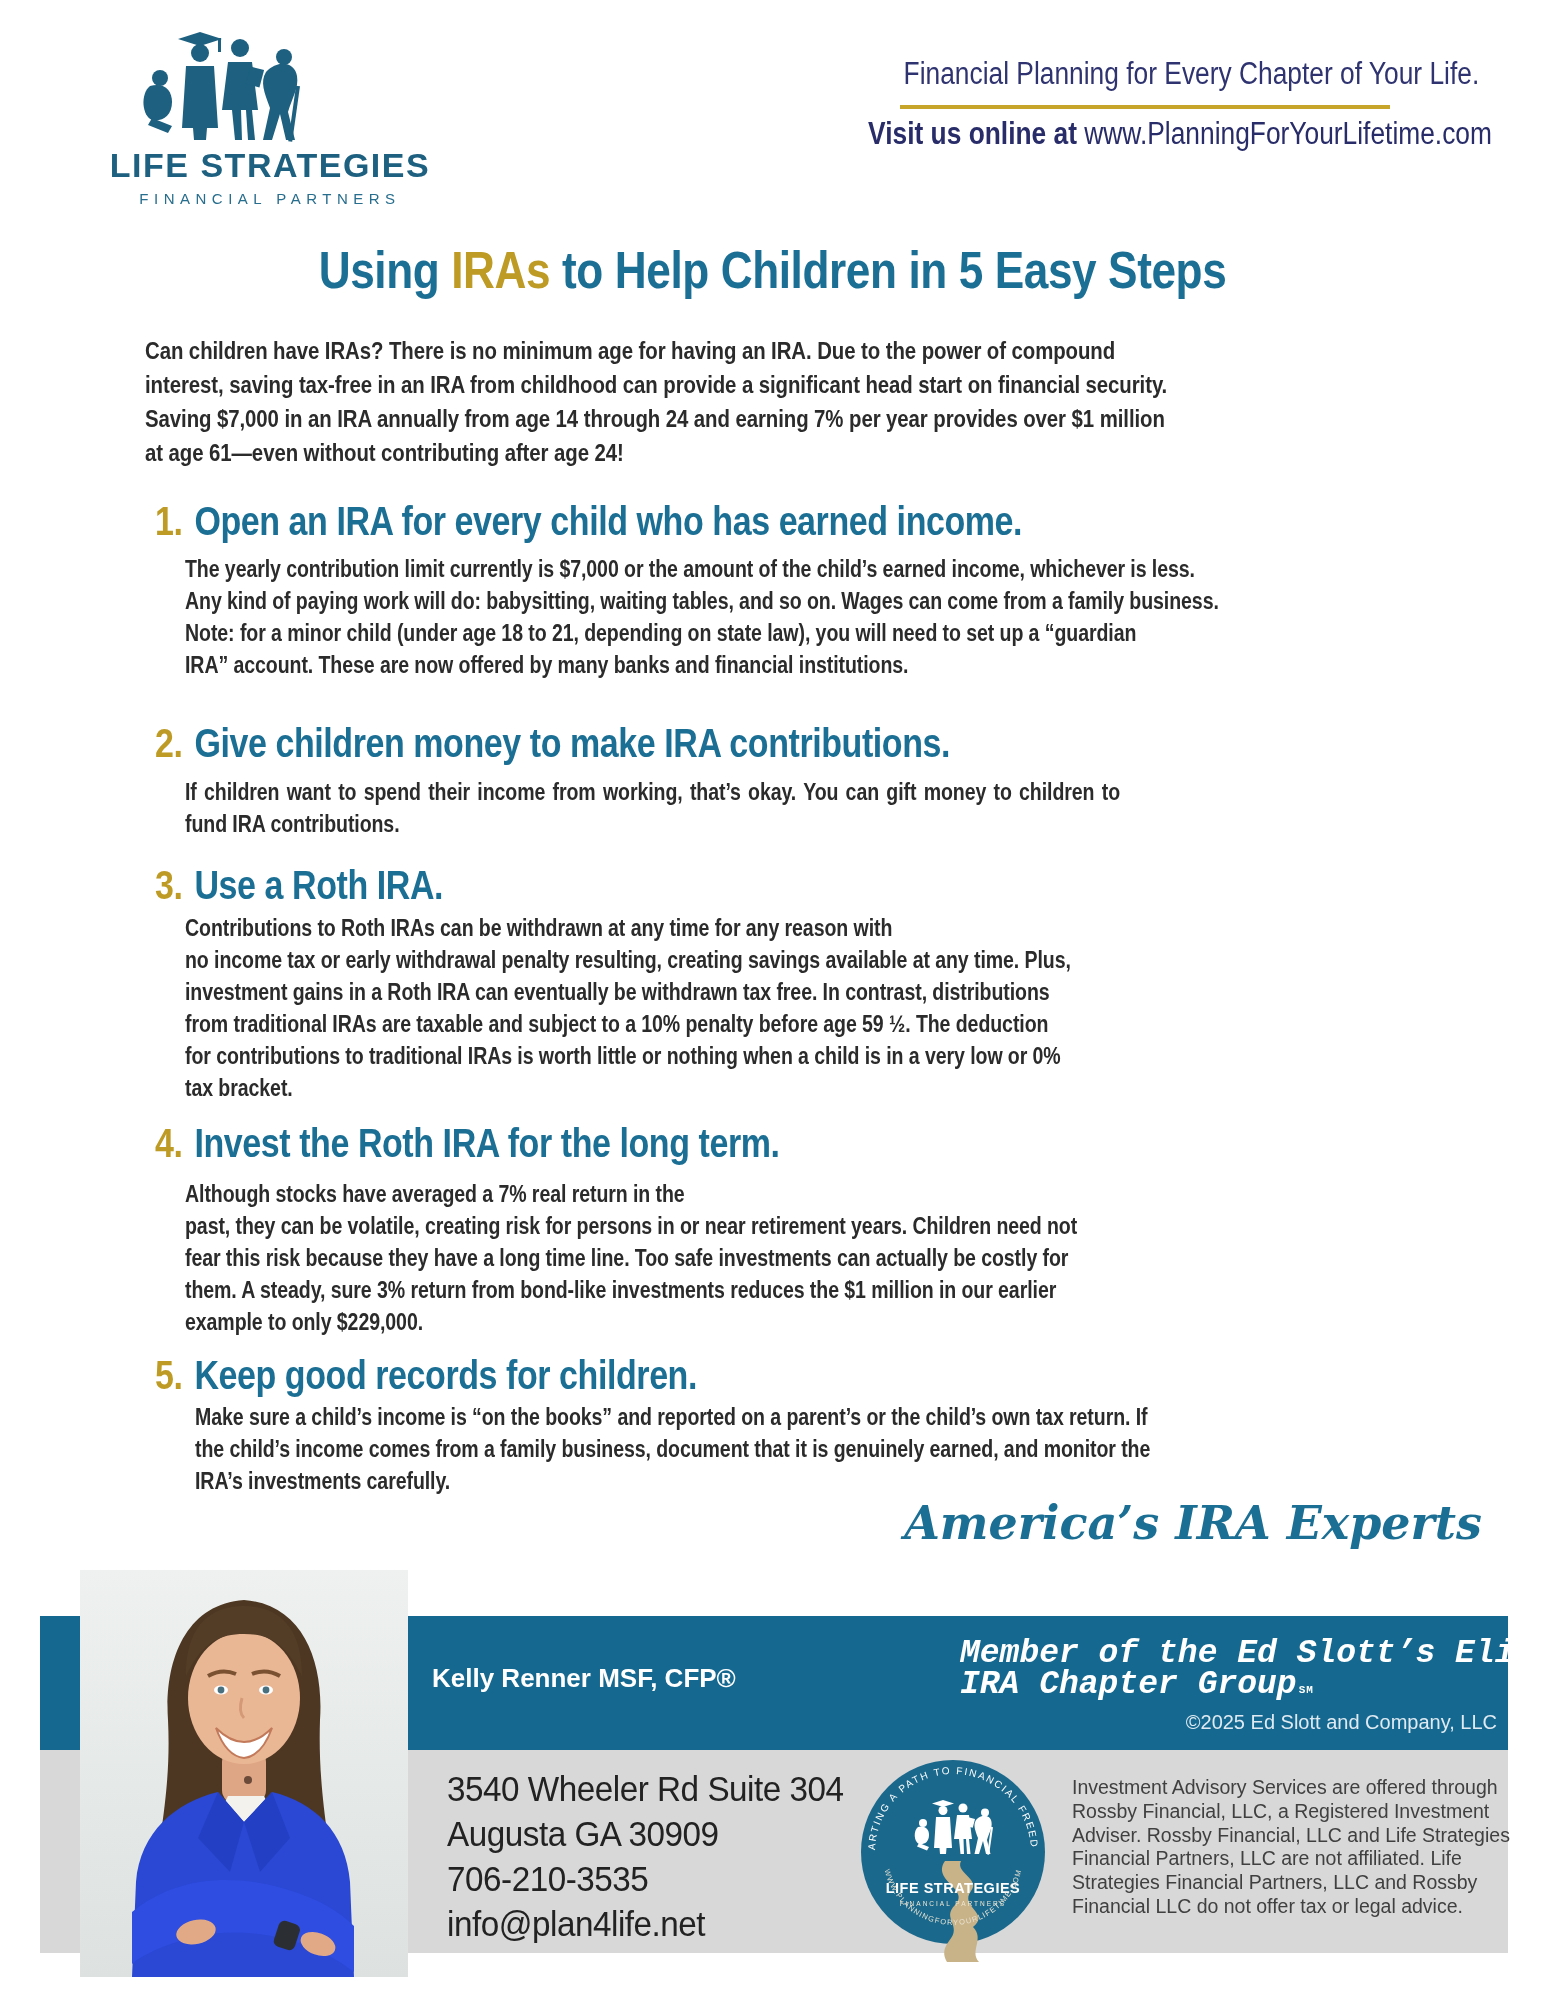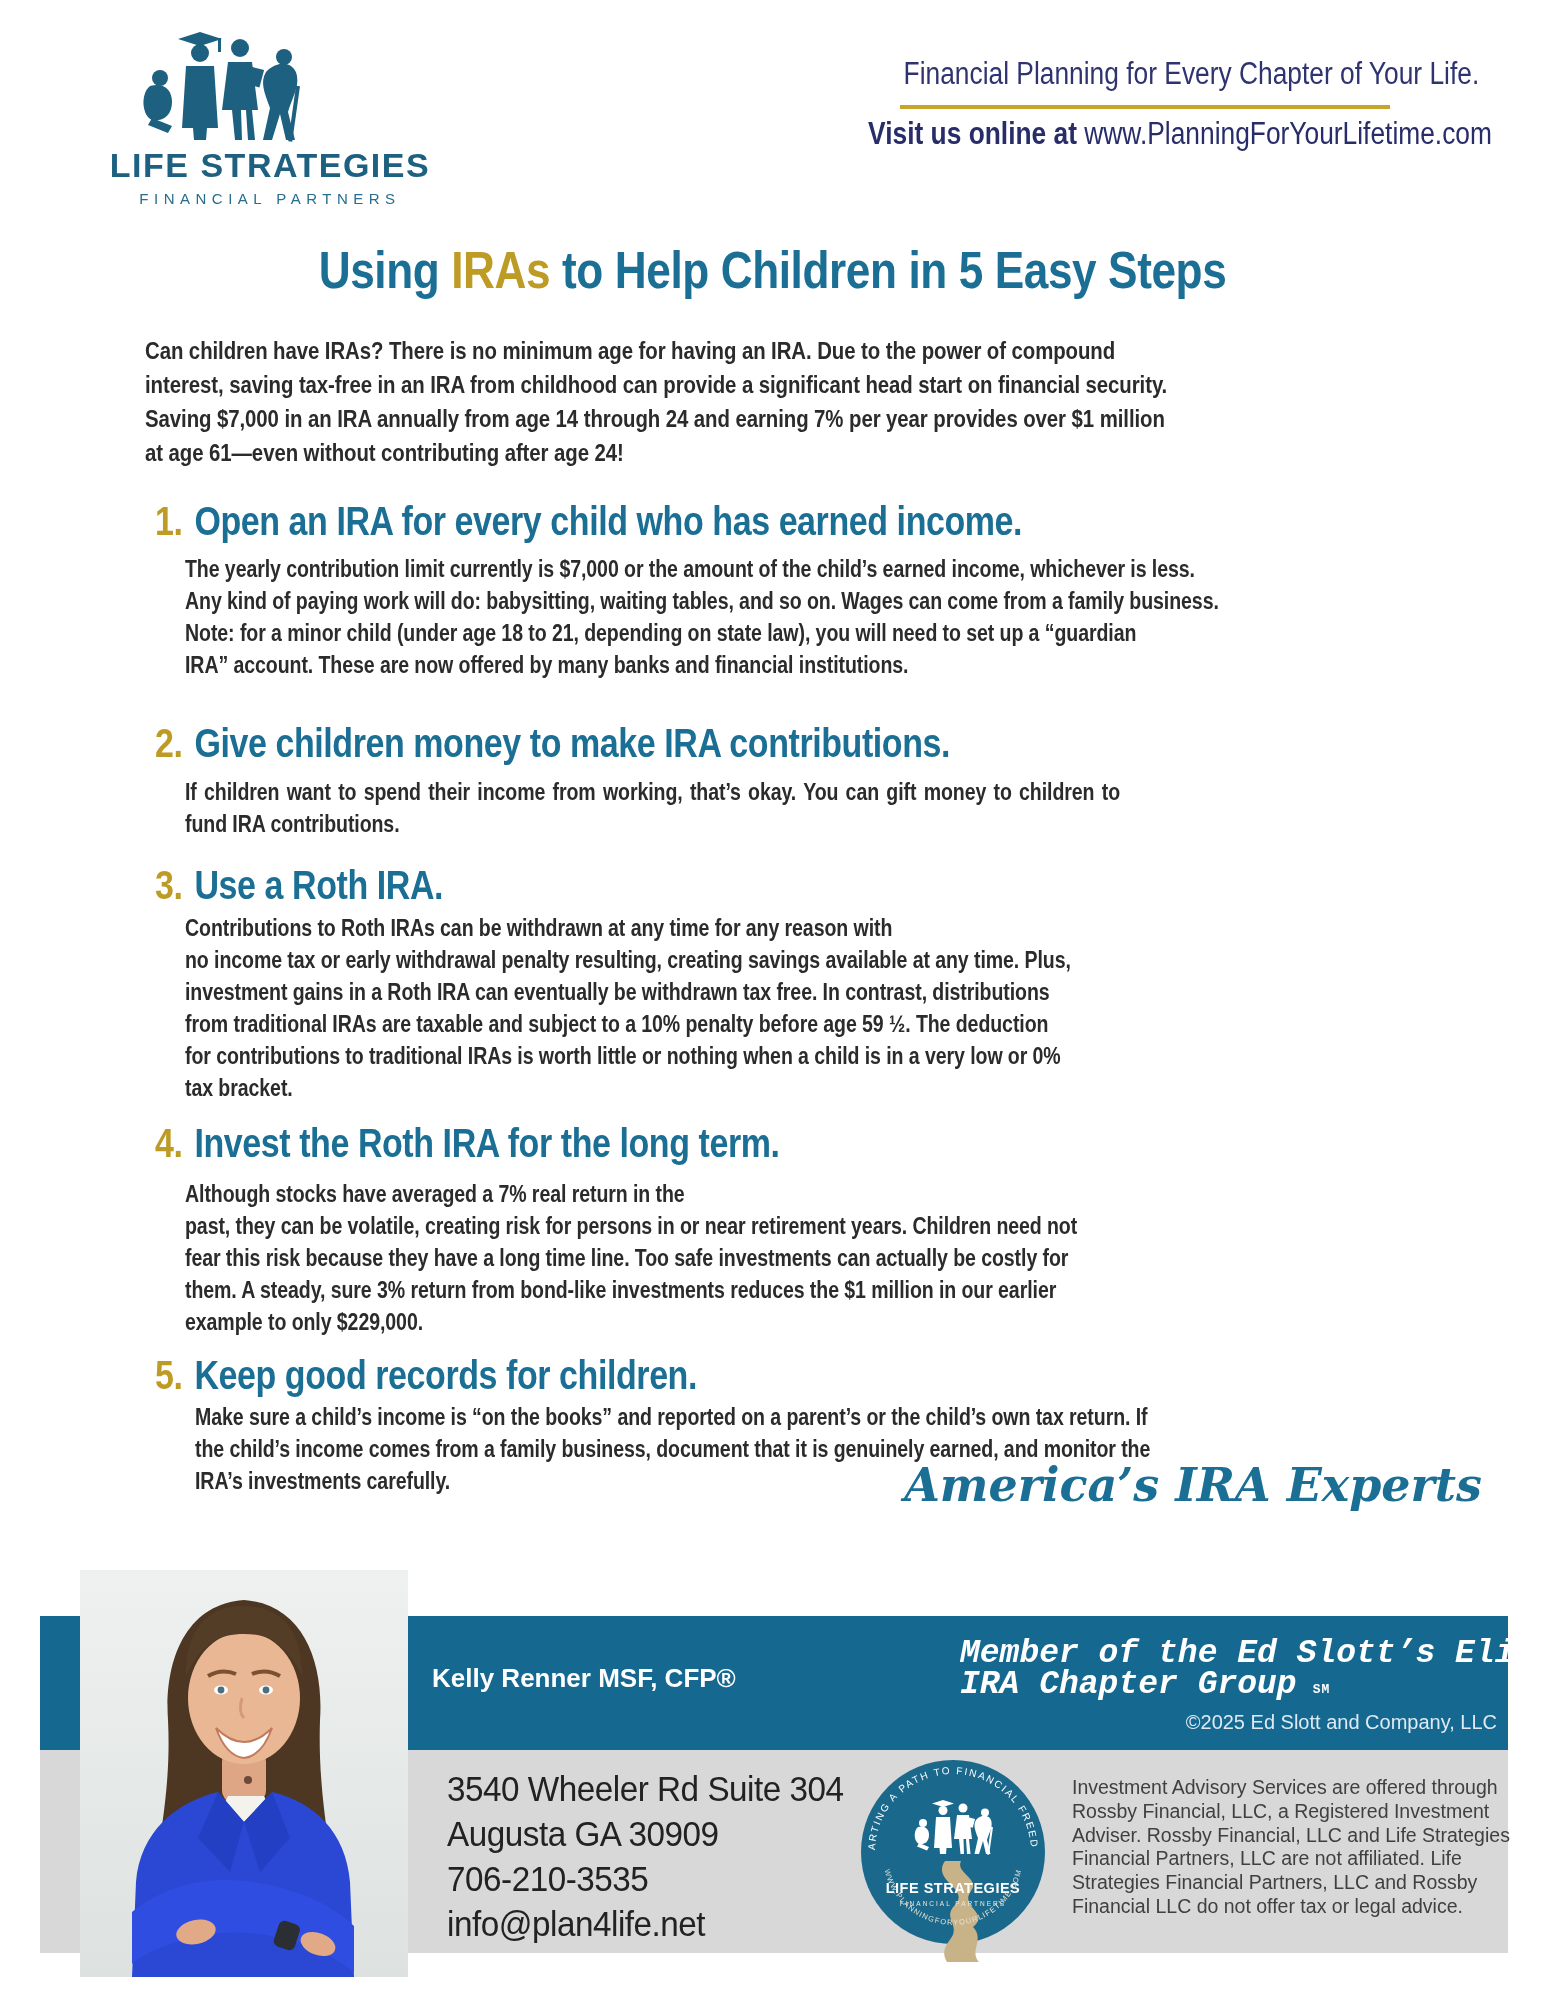--- a/index.html
+++ b/index.html
@@ -56,34 +56,34 @@
   .step-h .num { color:#bd9b25; margin-right:14px; }
   .step-b {
     left:185px; width:1400px; font-weight:bold; font-size:23px; line-height:32px;
     color:#2b2b2b; letter-spacing:-0.1px;
     transform:scaleX(.85); transform-origin:0 0;
   }
   .step-b.justify { width:1100px; white-space:normal; text-align:justify; }
 
   
   .experts {
-    right:63px; top:1458px; font-family:"DejaVu Serif", serif;
+    right:63px; top:1496px; font-family:"DejaVu Serif", serif;
     font-style:italic; font-weight:bold; font-size:46px; color:#1c6f94; white-space:nowrap;text-align:center;
   }
   .band-blue { left:40px; top:1616px; width:1468px; height:134px; background:#15688f; }
   .band-gray { left:40px; top:1750px; width:1468px; height:203px; background:#d8d8d8; }
   .photo { left:80px; top:1570px; width:328px; height:407px; }
   .advisor-name {
     left:432px; top:1663px; font-weight:bold; font-size:26px; color:#ffffff; white-space:nowrap;
   }
   .member {
     left:960px; top:1638px; color:#ffffff; font-family:Liberation Mono, monospace;
     font-style:italic; font-weight:bold; font-size:33px; line-height:31px; white-space:nowrap;
   }
-  .member .sm { font-size:13px; font-style:normal; letter-spacing:1px; margin-left:16px; }
+  .member .sm { font-size:11px; font-style:normal; letter-spacing:1px; margin-left:2px; }
   .copyright { right:48px; top:1711px; font-size:20px; color:#dfeaf2; white-space:nowrap; }
   .address {
     left:447px; top:1766px; font-size:35px; line-height:45px; color:#222222;
     transform:scaleX(.95); transform-origin:0 0; letter-spacing:-0.5px;
   }
   .badge { left:853px; top:1757px; width:200px; height:205px; }
   .disclaimer {
     left:1072px; top:1776px; width:450px; font-size:19.5px; line-height:23.8px; color:#404040;
   }
 </style>

